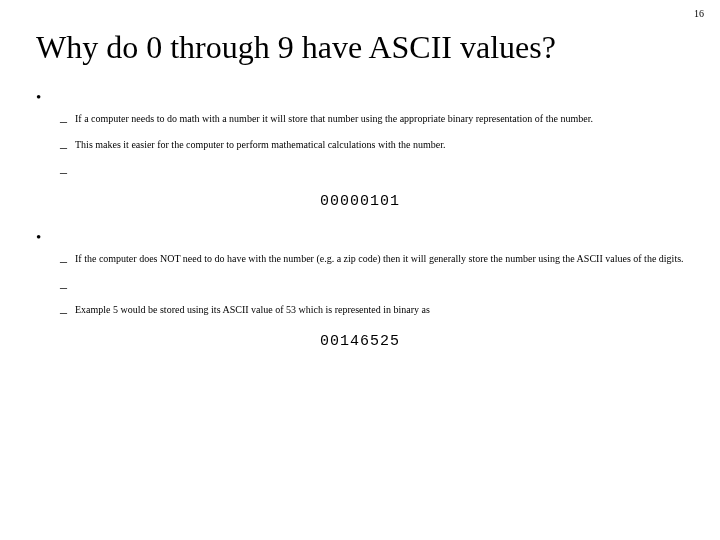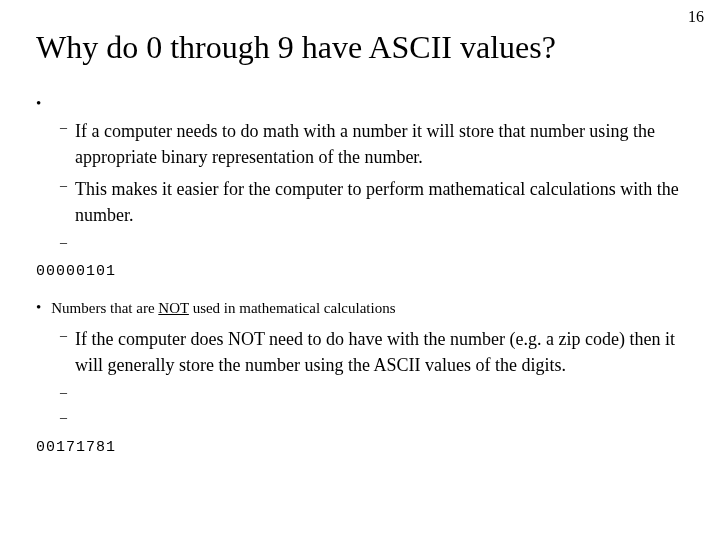--- a/index.html
+++ b/index.html
@@ -15,31 +15,31 @@
       font-family: 'Times New Roman', Times, serif;
       color: #000000;
       overflow: hidden;
       position: relative;
     }
 
     .page-number {
       position: absolute;
       top: 8px;
       right: 16px;
-      font-size: 16px;
+      font-size: 10px;
     }
 
     .content {
       padding: 28px 36px 20px 36px;
     }
 
     .title {
       font-size: 32px;
       font-weight: normal;
-      margin-bottom: 28px;
+      margin-bottom: 22px;
       line-height: 1.2;
     }
 
     .section {
       margin-bottom: 18px;
     }
 
     .bullet-item {
       display: flex;
       align-items: flex-start;
@@ -70,25 +70,26 @@
     }
 
     .sub-bullet-dash {
       font-size: 14px;
       margin-right: 8px;
       flex-shrink: 0;
       line-height: 1.45;
     }
 
     .sub-bullet-text {
-      font-size: 18px;
+      font-size: 10px;
       line-height: 1.45;
     }
 
     .code-block {
+      text-align: center;
       font-family: 'Courier New', Courier, monospace;
       font-size: 15px;
       margin: 10px 0 14px 0;
       letter-spacing: 1px;
     }
   </style>
 </head>
 <body>
 
 <div class="page-number">16</div>
@@ -113,30 +114,30 @@
       <div class="sub-bullet">
         <span class="sub-bullet-dash">–</span>
       </div>
     </div>
     <div class="code-block">00000101</div>
   </div>
 
   <div class="section">
     <div class="bullet-item">
       <span class="bullet-dot">•</span>
-      <span class="bullet-text">Numbers that are <u>NOT</u> used in mathematical calculations</span>
     </div>
     <div class="sub-bullets">
       <div class="sub-bullet">
         <span class="sub-bullet-dash">–</span>
         <span class="sub-bullet-text">If the computer does NOT need to do have with the number (e.g.  a zip code) then it will generally store the number using the ASCII values of the digits.</span>
       </div>
       <div class="sub-bullet">
         <span class="sub-bullet-dash">–</span>
       </div>
       <div class="sub-bullet">
         <span class="sub-bullet-dash">–</span>
+        <span class="sub-bullet-text">Example 5 would be stored using its ASCII value of 53 which is represented in binary as</span>
       </div>
     </div>
-    <div class="code-block">00171781</div>
+    <div class="code-block">00146525</div>
   </div>
 
 </div>
 
 </body></html>

